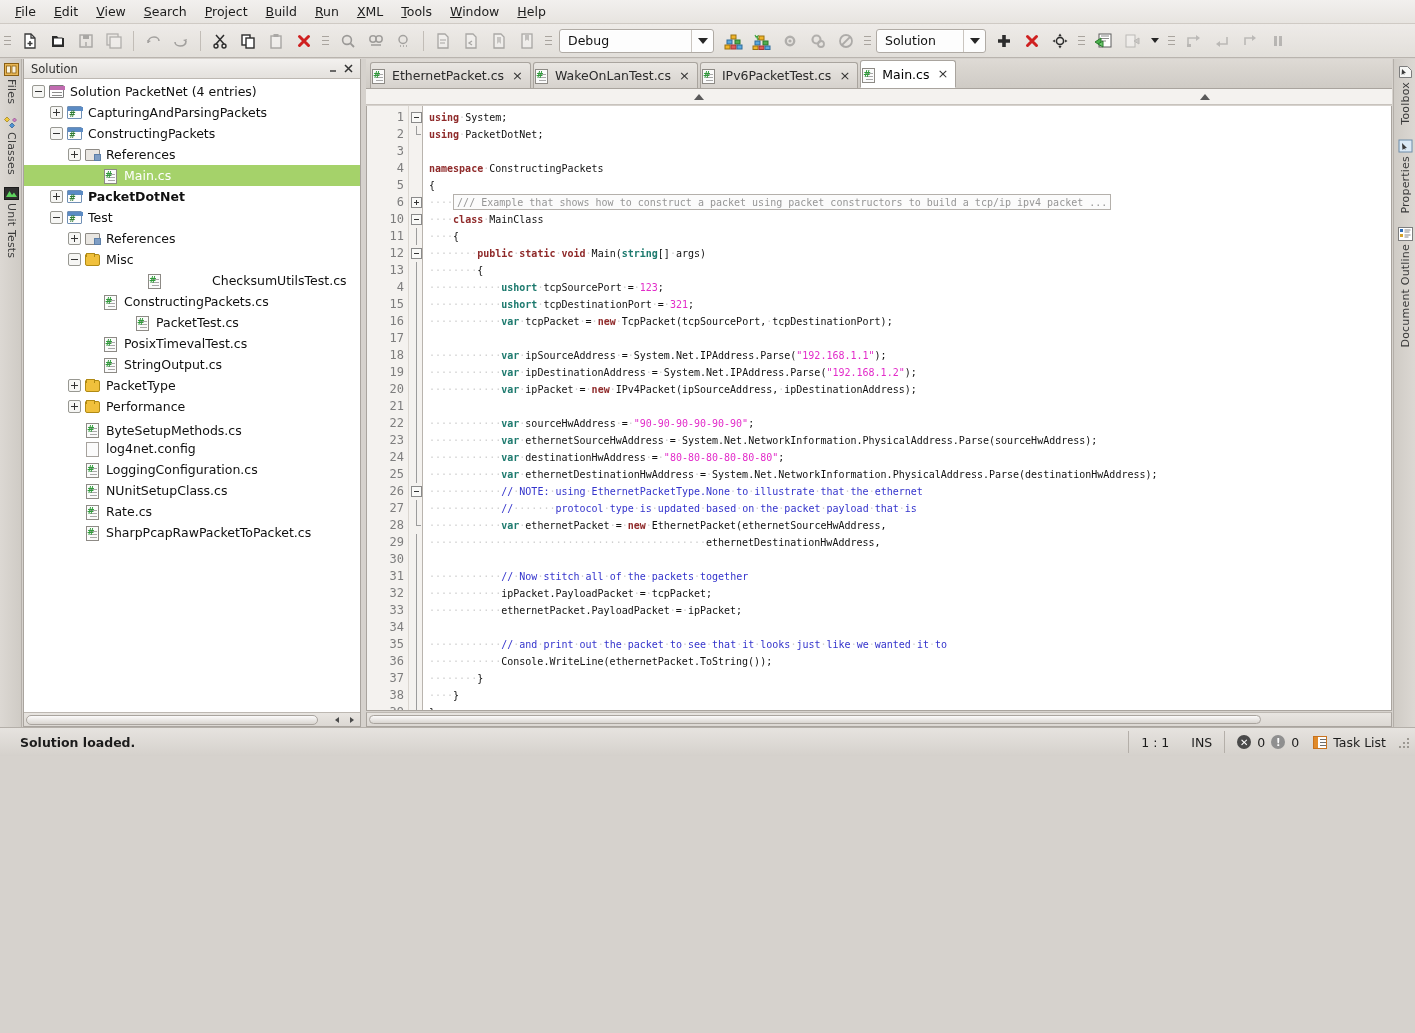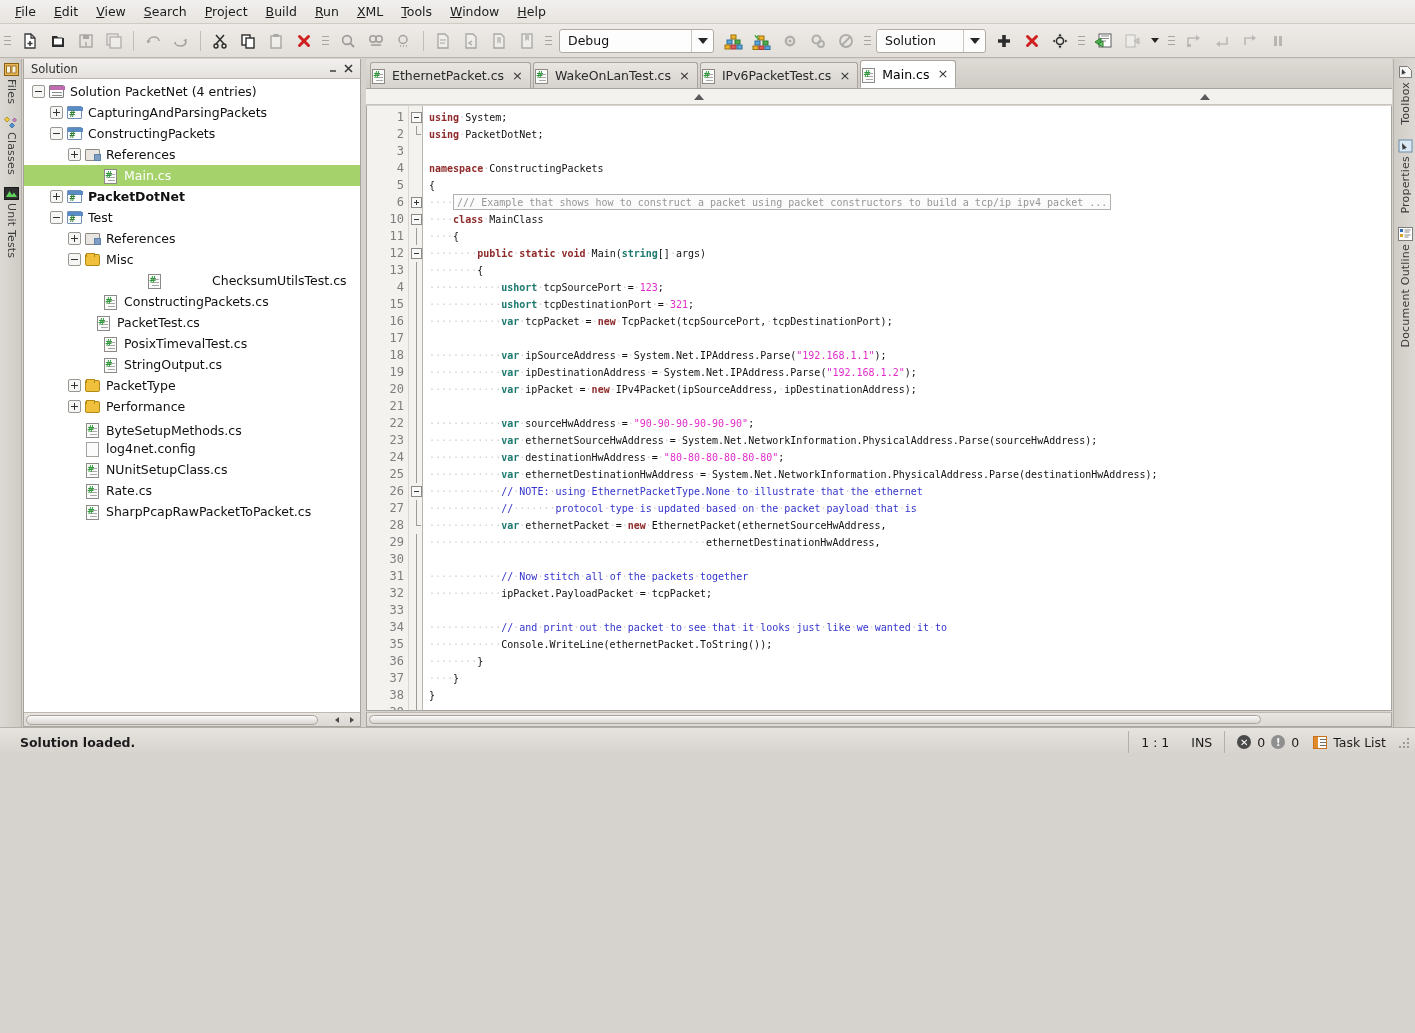--- a/index.html
+++ b/index.html
@@ -778,21 +778,21 @@
           </span>
           <span class="tlabel">ChecksumUtilsTest.cs</span>
         </div>
         <div class="trow" style="padding-left: 62px;">
           <span class="exp none"></span>
           <span class="ic">
             <span class="ic-cs" style="position: absolute;"></span>
           </span>
           <span class="tlabel">ConstructingPackets.cs</span>
         </div>
-        <div class="trow" style="padding-left: 55px;">
+        <div class="trow" style="padding-left: 94px;">
           <span class="exp none"></span>
           <span class="ic">
             <span class="ic-cs" style="position: absolute;"></span>
           </span>
           <span class="tlabel">PacketTest.cs</span>
         </div>
         <div class="trow" style="padding-left: 62px;">
           <span class="exp none"></span>
           <span class="ic">
             <span class="ic-cs" style="position: absolute;"></span>
@@ -826,20 +826,27 @@
             <span class="ic-cs" style="position: absolute;"></span>
           </span>
           <span class="tlabel">ByteSetupMethods.cs</span>
         </div>
         <div class="trow" style="padding-left: 44px;">
           <span class="exp none"></span>
           <span class="ic">
             <span class="ic-file" style="position: absolute;"></span>
           </span>
           <span class="tlabel">log4net.config</span>
+        </div>
+        <div class="trow" style="padding-left: 44px;">
+          <span class="exp none"></span>
+          <span class="ic">
+            <span class="ic-cs" style="position: absolute;"></span>
+          </span>
+          <span class="tlabel">LoggingConfiguration.cs</span>
         </div>
         <div class="trow" style="padding-left: 44px;">
           <span class="exp none"></span>
           <span class="ic">
             <span class="ic-cs" style="position: absolute;"></span>
           </span>
           <span class="tlabel">NUnitSetupClass.cs</span>
         </div>
         <div class="trow" style="padding-left: 44px;">
           <span class="exp none"></span>
@@ -1111,20 +1118,21 @@
           <div class="cl"><span class="ws">············</span><span class="kw2">var</span><span class="ws">·</span>ethernetSourceHwAddress<span class="ws">·</span>=<span class="ws">·</span>System.Net.NetworkInformation.PhysicalAddress.Parse(sourceHwAddress);</div>
           <div class="cl"><span class="ws">············</span><span class="kw2">var</span><span class="ws">·</span>destinationHwAddress<span class="ws">·</span>=<span class="ws">·</span><span class="str">"80-80-80-80-80-80"</span>;</div>
           <div class="cl"><span class="ws">············</span><span class="kw2">var</span><span class="ws">·</span>ethernetDestinationHwAddress<span class="ws">·</span>=<span class="ws">·</span>System.Net.NetworkInformation.PhysicalAddress.Parse(destinationHwAddress);</div>
           <div class="cl"><span class="ws">············</span><span class="cmt">//<span class="ws">·</span>NOTE:<span class="ws">·</span>using<span class="ws">·</span>EthernetPacketType.None<span class="ws">·</span>to<span class="ws">·</span>illustrate<span class="ws">·</span>that<span class="ws">·</span>the<span class="ws">·</span>ethernet</span></div>
           <div class="cl"><span class="ws">············</span><span class="cmt">//<span class="ws">·······</span>protocol<span class="ws">·</span>type<span class="ws">·</span>is<span class="ws">·</span>updated<span class="ws">·</span>based<span class="ws">·</span>on<span class="ws">·</span>the<span class="ws">·</span>packet<span class="ws">·</span>payload<span class="ws">·</span>that<span class="ws">·</span>is</span></div>
           <div class="cl"><span class="ws">············</span><span class="kw2">var</span><span class="ws">·</span>ethernetPacket<span class="ws">·</span>=<span class="ws">·</span><span class="kw">new</span><span class="ws">·</span>EthernetPacket(ethernetSourceHwAddress,</div>
           <div class="cl"><span class="ws">··············································</span>ethernetDestinationHwAddress,</div>
           <div class="cl">&nbsp;</div>
           <div class="cl"><span class="ws">············</span><span class="cmt">//<span class="ws">·</span>Now<span class="ws">·</span>stitch<span class="ws">·</span>all<span class="ws">·</span>of<span class="ws">·</span>the<span class="ws">·</span>packets<span class="ws">·</span>together</span></div>
           <div class="cl"><span class="ws">············</span>ipPacket.PayloadPacket<span class="ws">·</span>=<span class="ws">·</span>tcpPacket;</div>
+          <div class="cl"><span class="ws">············</span>ethernetPacket.PayloadPacket<span class="ws">·</span>=<span class="ws">·</span>ipPacket;</div>
           <div class="cl">&nbsp;</div>
           <div class="cl"><span class="ws">············</span><span class="cmt">//<span class="ws">·</span>and<span class="ws">·</span>print<span class="ws">·</span>out<span class="ws">·</span>the<span class="ws">·</span>packet<span class="ws">·</span>to<span class="ws">·</span>see<span class="ws">·</span>that<span class="ws">·</span>it<span class="ws">·</span>looks<span class="ws">·</span>just<span class="ws">·</span>like<span class="ws">·</span>we<span class="ws">·</span>wanted<span class="ws">·</span>it<span class="ws">·</span>to</span></div>
           <div class="cl"><span class="ws">············</span>Console.WriteLine(ethernetPacket.ToString());</div>
           <div class="cl"><span class="ws">········</span>}</div>
           <div class="cl"><span class="ws">····</span>}</div>
           <div class="cl">}</div>
           <div class="cl tilde">~</div>
           <div class="cl tilde">~</div>
           <div class="cl tilde">~</div>
           <div class="cl tilde">~</div>

